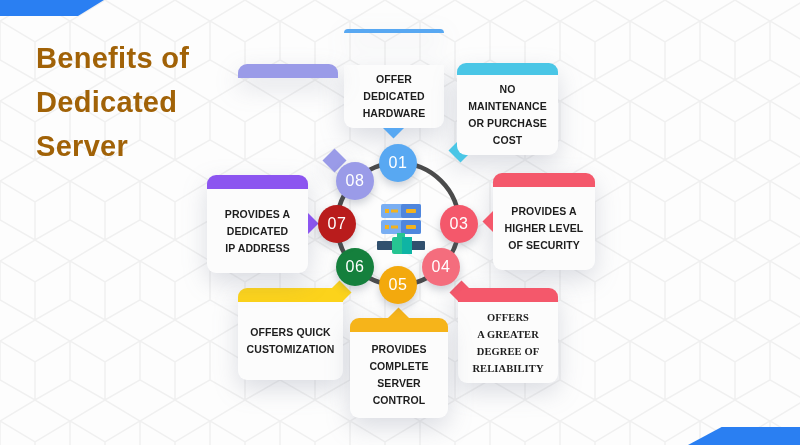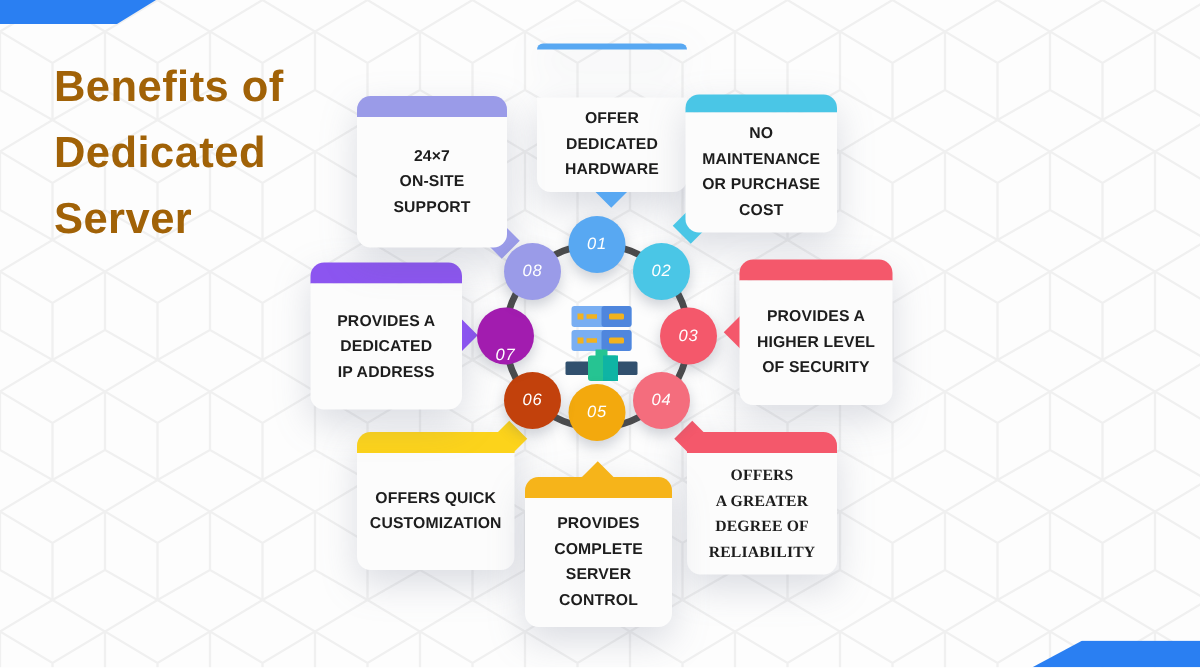--- a/index.html
+++ b/index.html
@@ -32,37 +32,37 @@
   .ptr{position:absolute;width:17px;height:17px;transform:rotate(45deg);z-index:-1;}
   .ptr-bottom-center{left:calc(50% - 9px);bottom:-7px;}
   .ptr-top-center{left:calc(50% - 9px);top:-7px;}
   .ptr-left{left:-7px;top:calc(50% - 9px);}
   .ptr-right{right:-7px;top:calc(50% - 9px);}
   .ptr-bl{left:-5px;bottom:-4px;}
   .ptr-tl{left:-5px;top:-4px;}
   .ptr-tr{right:-5px;top:-4px;}
   .ptr-br{right:-5px;bottom:-4px;}
 
-  .card1{left:358px;top:29px;width:100px;height:99px;gap:32px;}
+  .card1{left:344px;top:29px;width:100px;height:99px;gap:32px;}
   .card2{left:457px;top:63px;width:101px;height:92px;}
   .card3{left:493px;top:173px;width:102px;height:97px;}
   .card4{left:458px;top:288px;width:100px;height:95px;font-family:Liberation Serif, serif;}
   .card5{left:350px;top:318px;width:98px;height:100px;}
   .card6{left:238px;top:288px;width:105px;height:92px;}
   .card7{left:207px;top:175px;width:101px;height:98px;}
   .card8{left:238px;top:64px;width:100px;height:101px;}
 
   
   .num-circle{position:absolute;width:38px;height:38px;border-radius:50%;z-index:5;
     display:flex;align-items:center;justify-content:center;color:#fff;
-    font-size:11px;font-weight:500;letter-spacing:.6px;
-    box-shadow:0 4px 9px rgba(80,90,110,.28);font-style:italic;}
+    font-size:16px;font-weight:500;letter-spacing:.6px;
+    box-shadow:0 4px 9px rgba(80,90,110,.28);}
   .nc1{left:379px;top:144px;} .nc2{left:422px;top:162px;}
   .nc3{left:440px;top:205px;align-items:center;} .nc4{left:422px;top:248px;}
-  .nc5{left:379px;top:256px;} .nc6{left:336px;top:248px;}
+  .nc5{left:379px;top:266px;} .nc6{left:336px;top:248px;}
   .nc7{left:318px;top:205px;} .nc8{left:336px;top:162px;}
 </style>
 </head>
 <body>
 
 <div class="canvas">
 
   <svg class="pattern-svg" width="800" height="445" aria-hidden="true">
     <defs>
       <pattern id="cubes" width="70" height="80" patternUnits="userSpaceOnUse">
@@ -170,45 +170,37 @@
     <div class="card-body">
       <span class="card-label">PROVIDES A
 DEDICATED
 IP ADDRESS</span>
     </div>
   </div>
 
   <div class="card card8">
     <div class="ptr ptr-br" style="background: rgb(154, 155, 232);"></div>
     <div class="card-header" style="background: rgb(154, 155, 232);"></div>
-    <div class="card-body">
-      <span class="card-label">24×7
-ON-SITE
-SUPPORT</span>
-    </div>
   </div>
 
   <div class="num-circle nc1" style="background: rgb(88, 168, 242);">
     <span>01</span>
   </div>
-  <div class="num-circle nc2" style="background: rgb(74, 198, 230);">
-    <span>02</span>
-  </div>
   <div class="num-circle nc3" style="background: rgb(244, 88, 107);">
     <span>03</span>
   </div>
   <div class="num-circle nc4" style="background: rgb(244, 109, 125); text-align: center;">
     <span>04</span>
   </div>
   <div class="num-circle nc5" style="background: rgb(243, 169, 13);">
     <span>05</span>
   </div>
-  <div class="num-circle nc6" style="background: #c2410c;">
+  <div class="num-circle nc6" style="background: #15803d;">
     <span>06</span>
   </div>
-  <div class="num-circle nc7" style="background: #a21caf; align-items: flex-end;">
+  <div class="num-circle nc7" style="background: #b91c1c;">
     <span>07</span>
   </div>
   <div class="num-circle nc8" style="background: rgb(154, 155, 232); text-align: center;">
     <span>08</span>
   </div>
 
 </div>
 
 </body></html>

